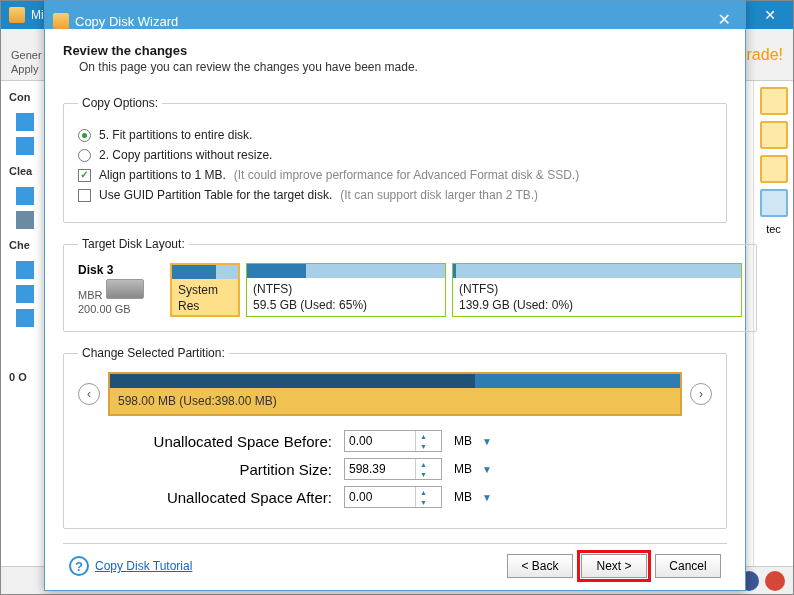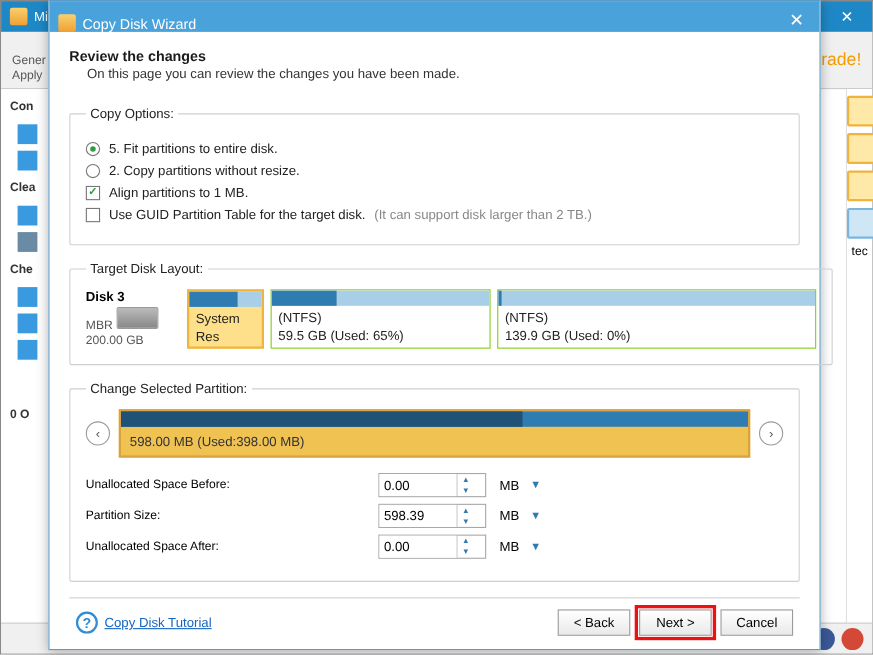--- a/index.html
+++ b/index.html
@@ -13,21 +13,21 @@
 .main-titlebar .win-btn { width: 30px; text-align: center; font-size: 14px; cursor: default; }
 .main-toolbar { height: 52px; background: #f0f0f0; border-bottom: 1px solid #ccc; display: flex; align-items: center; padding: 0 10px; gap: 18px; color: #555; }
 .main-toolbar .tb-label { font-size: 11px; }
 .main-toolbar .upgrade { margin-left: auto; color: #f59c00; font-weight: normal; font-size: 16px; }
 .main-toolbar .upgrade-icon { width: 26px; height: 26px; background:#2aa0e6; border-radius: 50%; display:inline-block; vertical-align:middle; }
 .main-left { position: absolute; left: 0; top: 80px; width: 48px; bottom: 28px; background: #fff; border-right: 1px solid #e0e0e0; padding: 6px 0; }
 .main-left .section-label { font-size: 11px; color: #333; padding: 4px 8px; font-weight: bold; }
 .main-left .mini-icon { width: 18px; height: 18px; margin: 6px auto; display:block; }
 .mini-icon.blue { background:#3a9adf; }
 .mini-icon.trash { background:#6b8aa3; }
-.main-right { position: absolute; right: 0; top: 80px; width: 24px; bottom: 28px; background: #fff; border-left: 1px solid #e0e0e0; }
+.main-right { position: absolute; right: 0; top: 80px; width: 40px; bottom: 28px; background: #fff; border-left: 1px solid #e0e0e0; }
 .main-right .thumb { width: 28px; height: 28px; margin: 6px auto; background:#ffe9a8; border:2px solid #f0b43c; border-radius:2px; }
 .main-bottom { position: absolute; left:0; right:0; bottom:0; height:28px; background:#f0f0f0; border-top:1px solid #ccc; display:flex; align-items:center; padding:0 8px; gap:6px;}
 .main-bottom .social { width:20px; height:20px; border-radius:50%; }
 .main-bottom .twitter{background:#5bb1ec;} .main-bottom .fb{background:#3b5998;} .main-bottom .gplus{background:#d34836;}
 
 
 .wizard { position: absolute; left: 44px; top: 0; width: 702px; height: 591px; background:#fff; border:1px solid #5a9bc8; box-shadow: 0 2px 10px rgba(0,0,0,0.3); }
 .wizard-titlebar { height: 28px; background:#4aa2db; display:flex; align-items:flex-end; padding:0 8px; color:#fff; }
 .wizard-titlebar .wiz-icon { width:16px;height:16px;background:linear-gradient(#f8d070,#f0a030);border-radius:2px;margin-right:6px;}
 .wizard-titlebar .title { flex:1; font-size:13px; }
@@ -61,21 +61,21 @@
 
 .change-row { display:flex; align-items:center; gap:8px; }
 .nav-circle { width:22px;height:22px;border:1px solid #999;border-radius:50%;display:flex;align-items:center;justify-content:center;color:#555;cursor:pointer;background:#fff;}
 .sel-part { flex:1; border:2px solid #d9a23c; background:#efc252; height:44px; position:relative; }
 .sel-part .bar { position:absolute;left:0;right:0;top:0;height:14px;background:#2f7cb2;}
 .sel-part .bar .used{height:100%;background:#205177;width:64%;}
 .sel-part .txt { position:absolute;left:8px;top:20px;font-size:12px;color:#333;}
 
 .form-rows { margin-top:14px; }
 .form-row { display:flex; align-items:center; justify-content:flex-start; margin:6px 0; gap:6px;}
-.form-row label { width:260px; text-align:left; padding-right:6px; font-size:11px;}
+.form-row label { width:260px; text-align:right; padding-right:6px; font-size:15px;}
 .spinput { display:flex; border:1px solid #a8a8a8; height:22px; width:98px; background:#fff; }
 .spinput input { border:0; width:70px; padding:0 4px; font-size:12px; outline:none; }
 .spinput .spin { width:16px; display:flex; flex-direction:column; border-left:1px solid #ccc;}
 .spinput .spin span{flex:1;display:flex;align-items:center;justify-content:center;font-size:7px;color:#2f7cb2;cursor:pointer;}
 .unit { font-size:12px; margin-left:6px;}
 .dd { color:#2f7cb2; font-size:10px; margin-left:4px; cursor:pointer;}
 
 .wizard-footer { margin-top:auto; padding:10px 6px 12px 6px; display:flex; align-items:center; border-top:1px solid #d0d0d0; }
 .help-icon { width:20px;height:20px;border-radius:50%;border:2px solid #2f8dd6;color:#2f8dd6;display:flex;align-items:center;justify-content:center;font-weight:bold;font-size:13px;margin-right:6px;}
 .help-link { color:#1466c4; text-decoration:underline; font-size:12px; cursor:pointer;}
@@ -146,20 +146,21 @@
         <span class="radio-outer checked"></span>
         <span>5. Fit partitions to entire disk.</span>
       </div>
       <div class="opt-row">
         <span class="radio-outer"></span>
         <span>2. Copy partitions without resize.</span>
       </div>
       <div class="opt-row">
         <span class="checkbox checked"></span>
         <span>Align partitions to 1 MB.</span>
+        <span class="gray">(It could improve performance for Advanced Format disk &amp; SSD.)</span>
       </div>
       <div class="opt-row">
         <span class="checkbox"></span>
         <span>Use GUID Partition Table for the target disk.</span>
         <span class="gray">(It can support disk larger than 2 TB.)</span>
       </div>
     </fieldset>
 
     <fieldset>
       <legend>Target Disk Layout:</legend>

